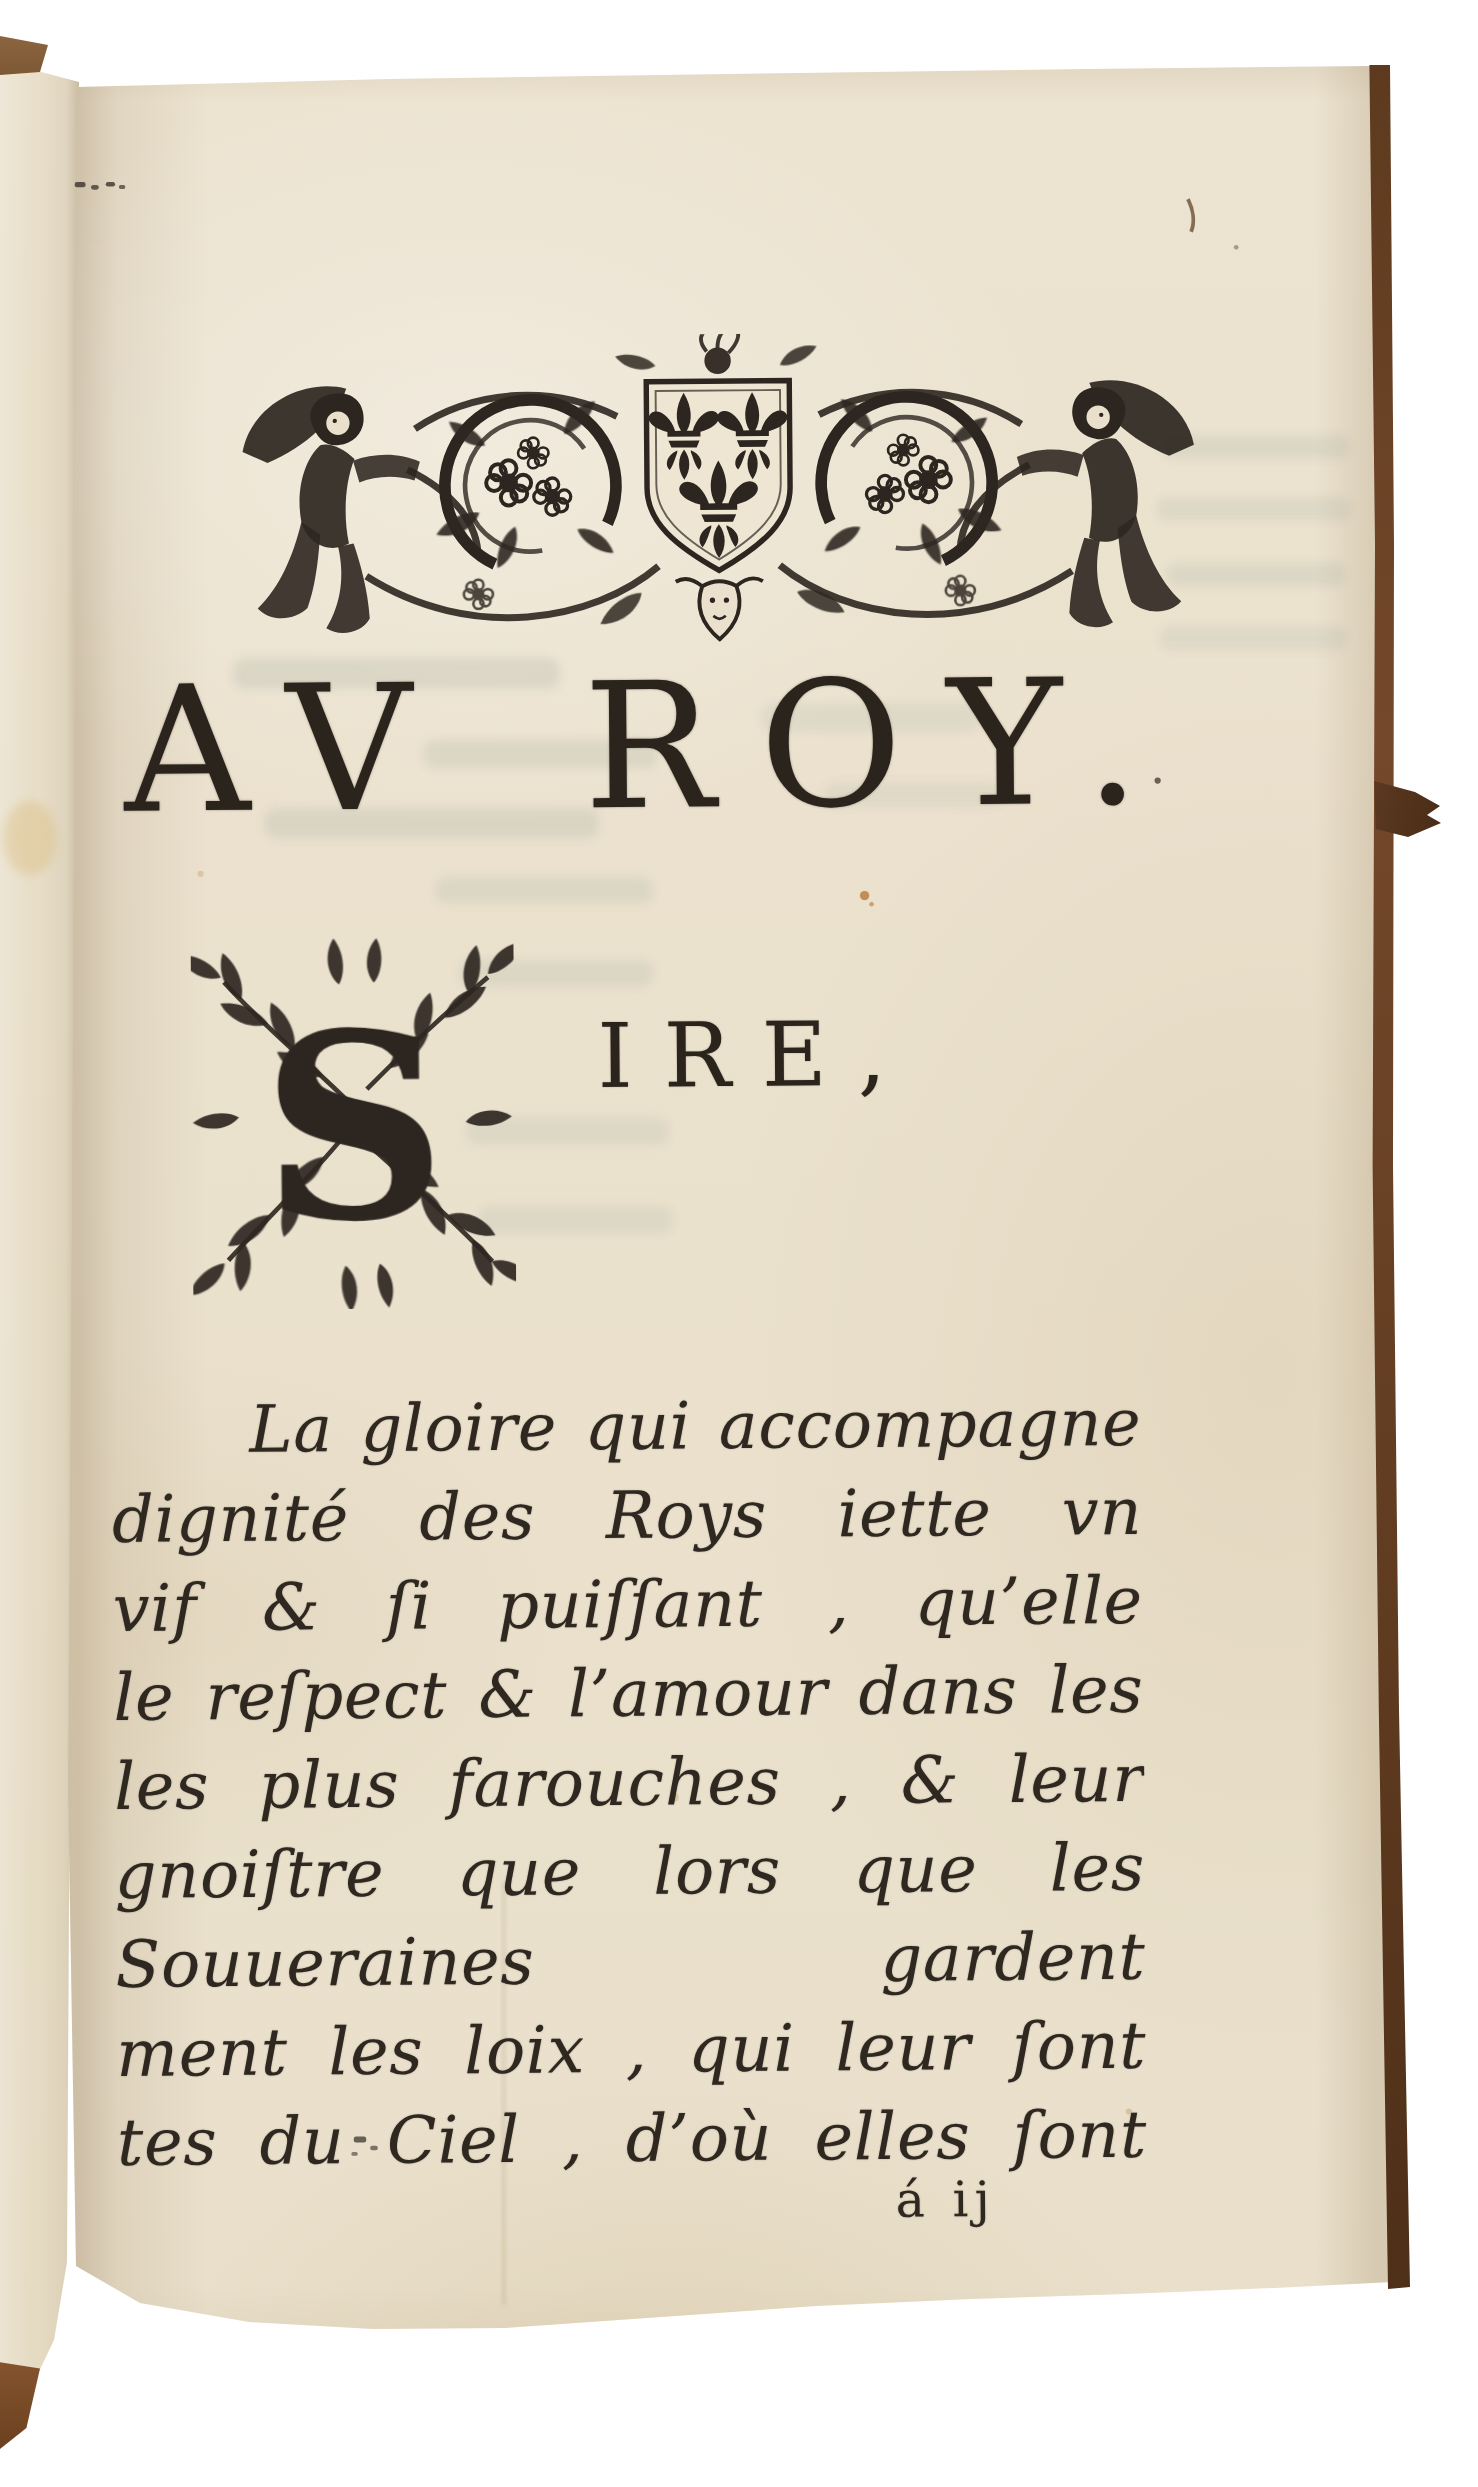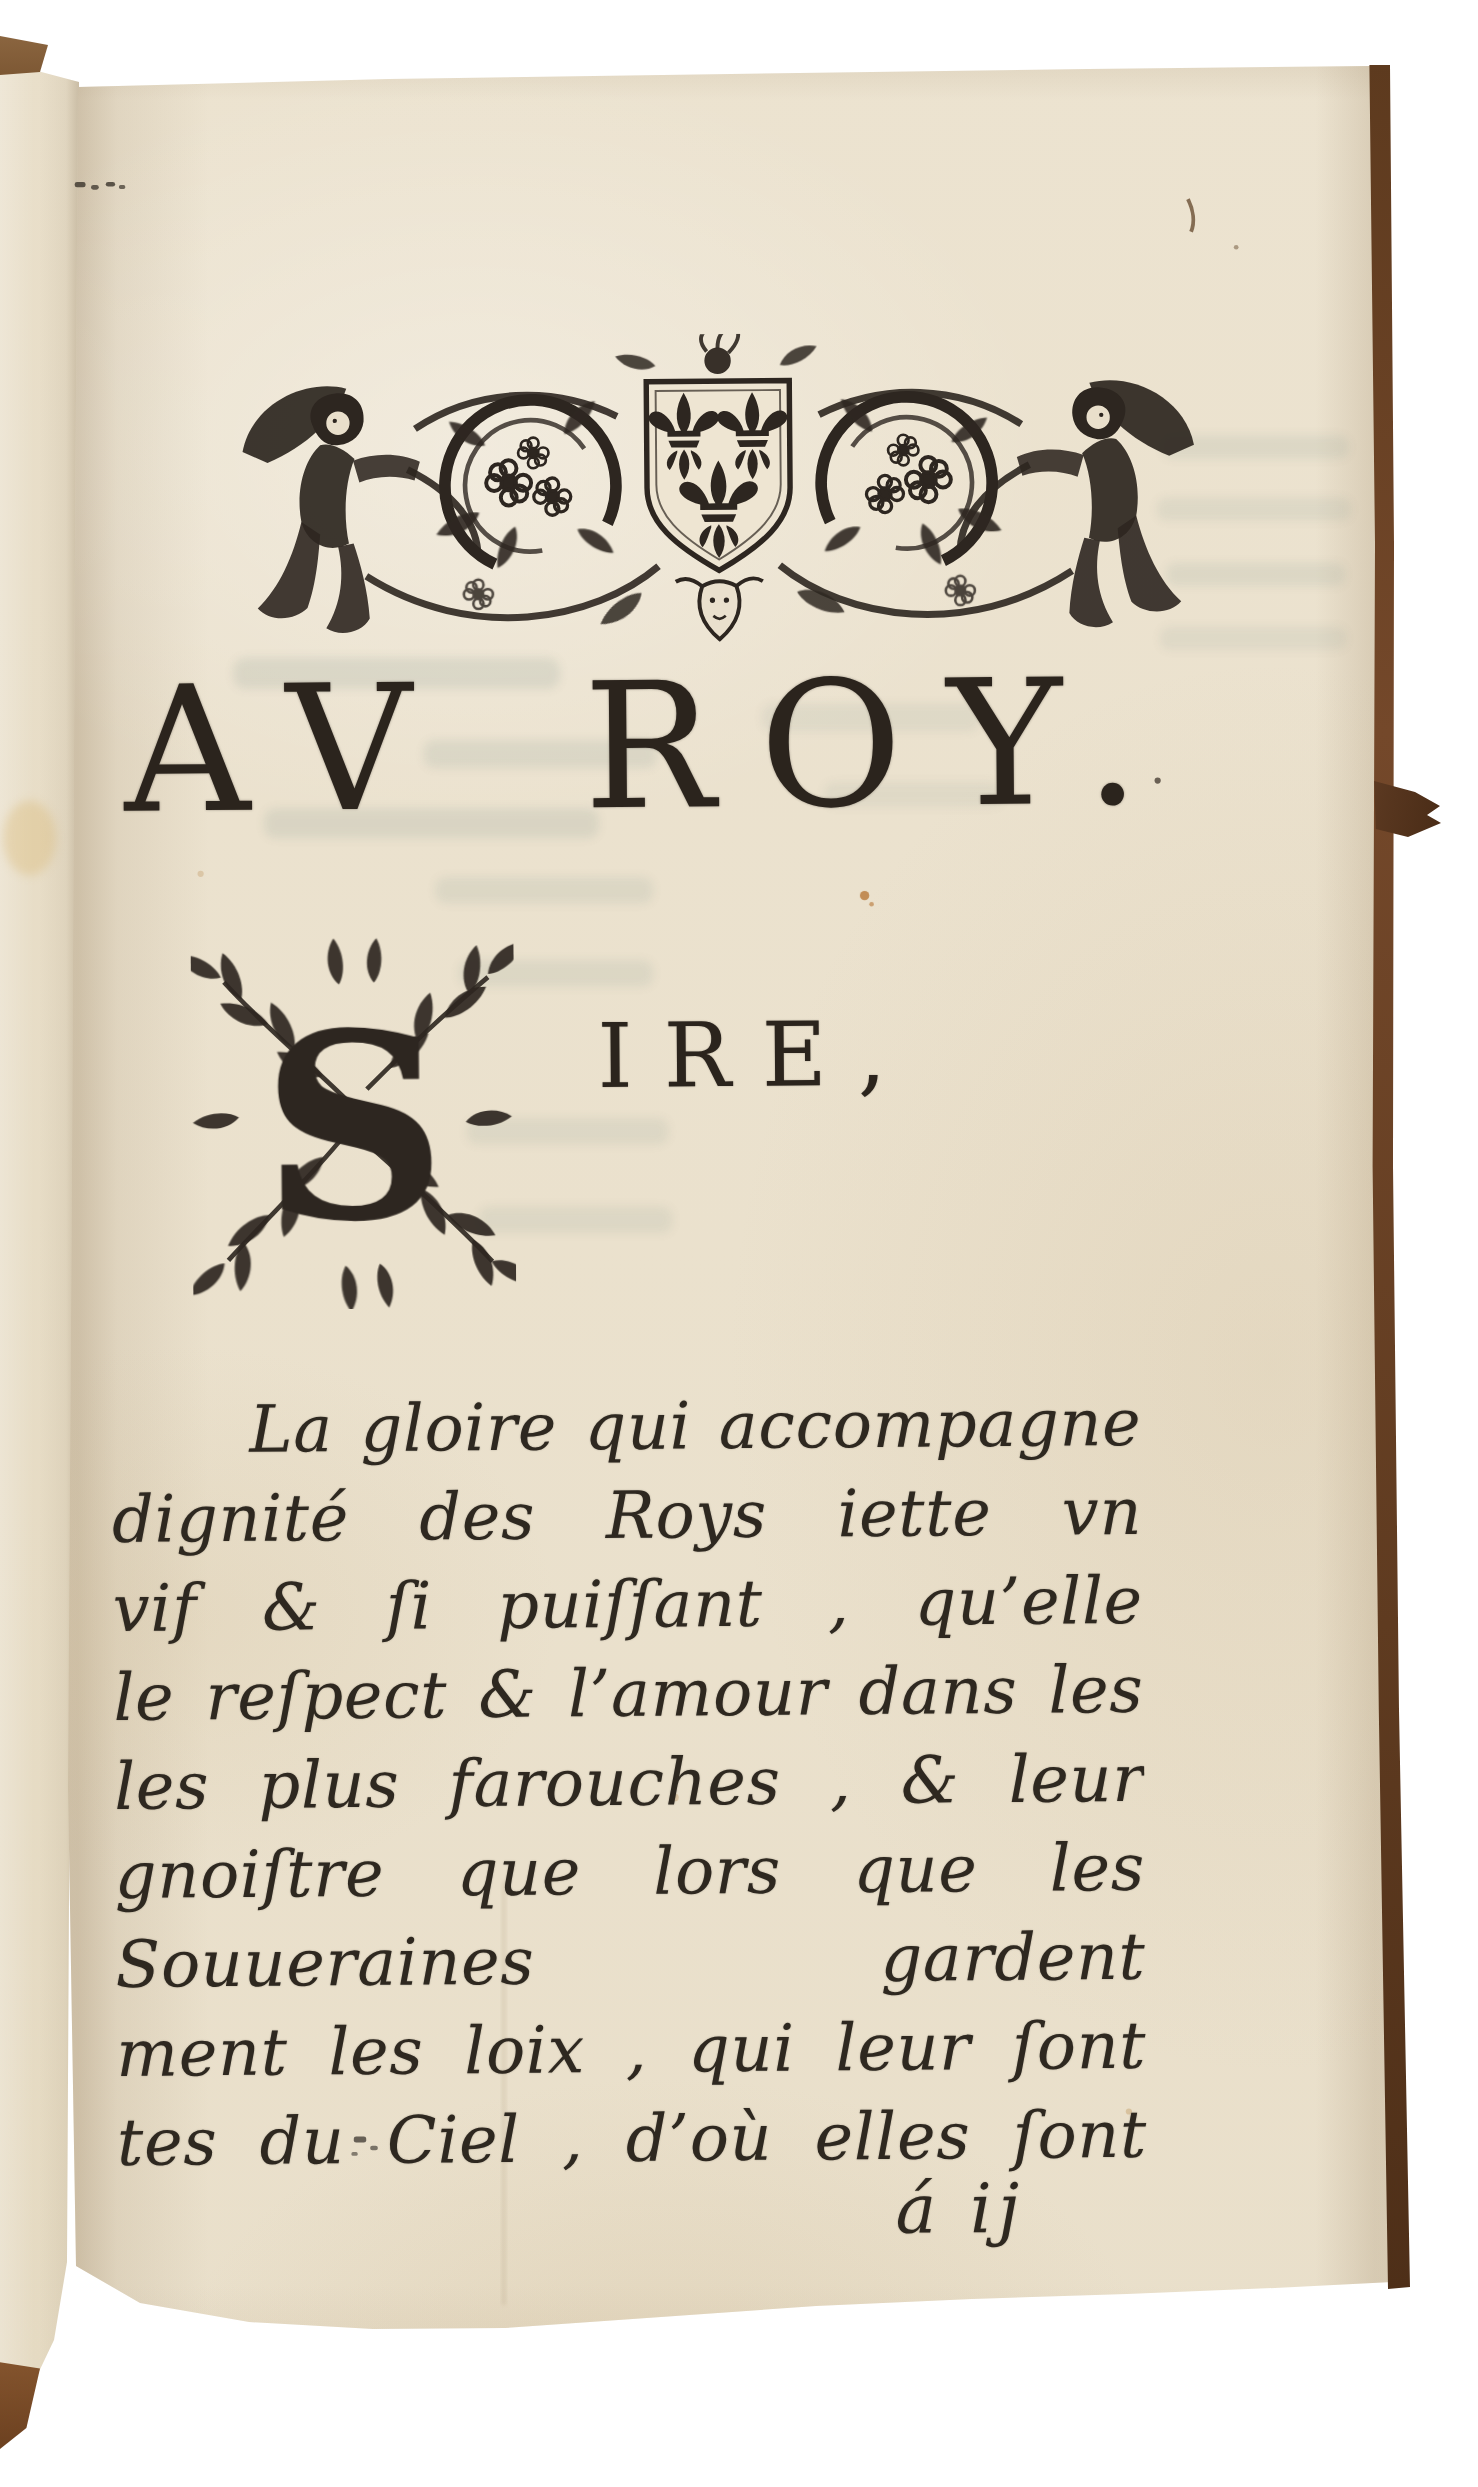--- a/index.html
+++ b/index.html
@@ -81,21 +81,21 @@
   .bl{
     text-align:justify;height:89px;overflow:hidden;
     font-style:italic;font-size:65px;line-height:87px;
     letter-spacing:0.8px;word-spacing:3.9px;color:#2e2820;
     text-shadow:0 0 1.6px rgba(46,40,32,.40);
   }
   .bl::after{content:"";display:inline-block;width:100%;height:0;}
   .bl.indent span{padding-left:138px;}
   .sig{
     position:absolute;left:888px;top:2177px;
-    font-style:italic;font-size:68px;line-height:1;letter-spacing:6.2px;
+    font-size:49px;line-height:1;letter-spacing:6.2px;
     color:#2e2820;text-shadow:0 0 1.6px rgba(46,40,32,.4);text-align:center;
   }
   svg text{font-family:"DejaVu Serif",serif;}
   .overlay{position:absolute;left:0;top:0;}
 </style>
 </head>
 <body>
 
 <div class="sliver"></div>
 <div class="brown-frag-top"></div>

